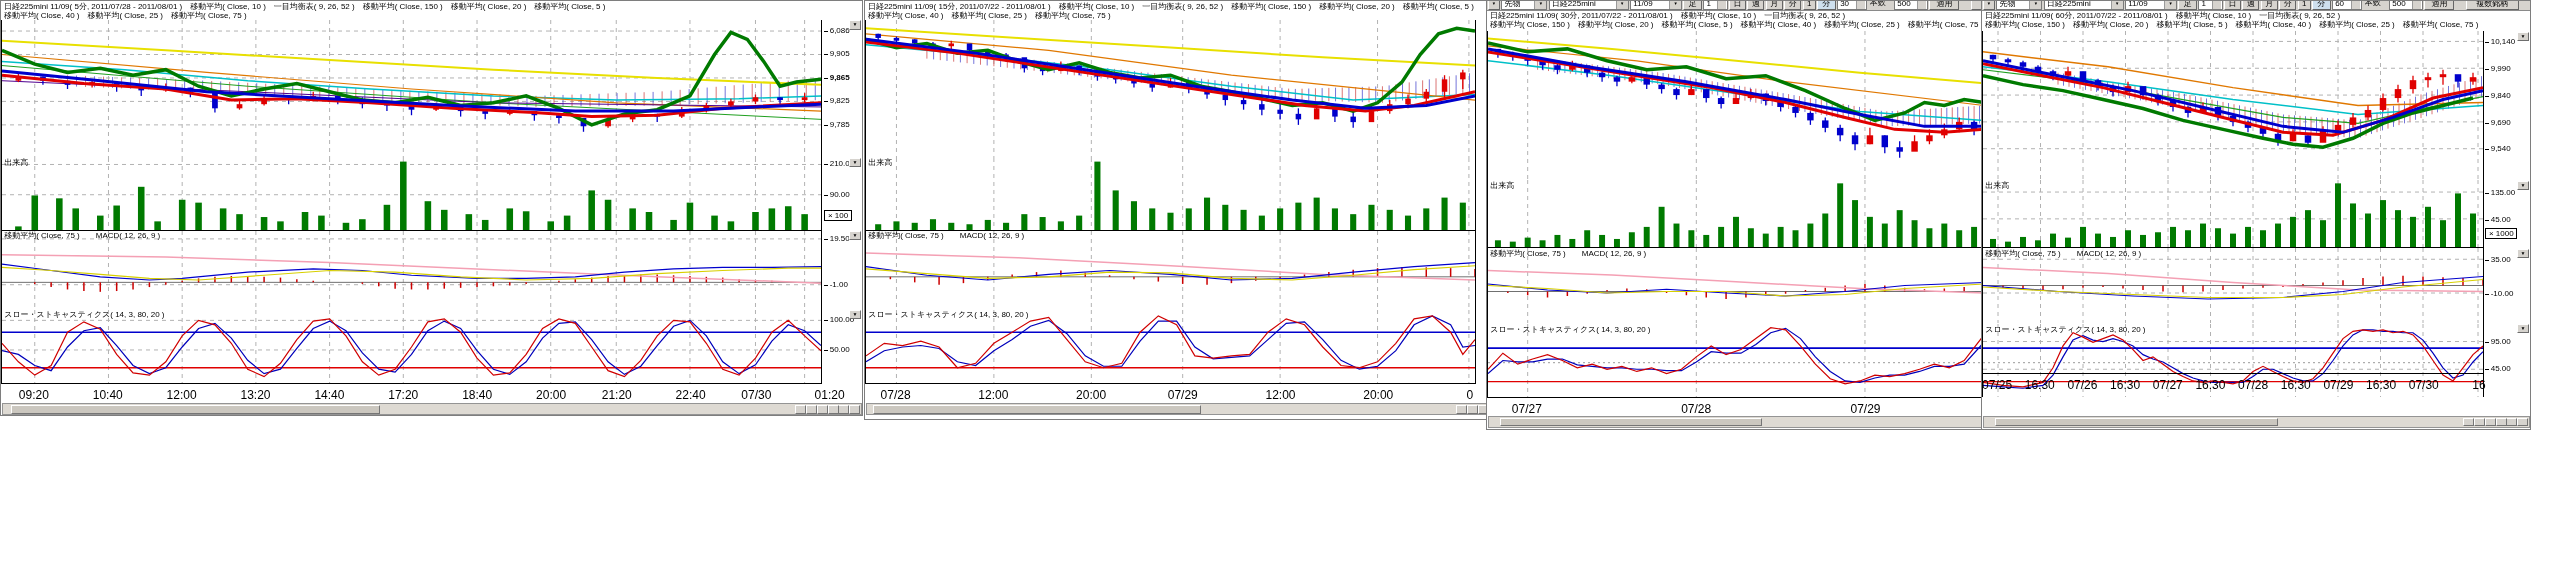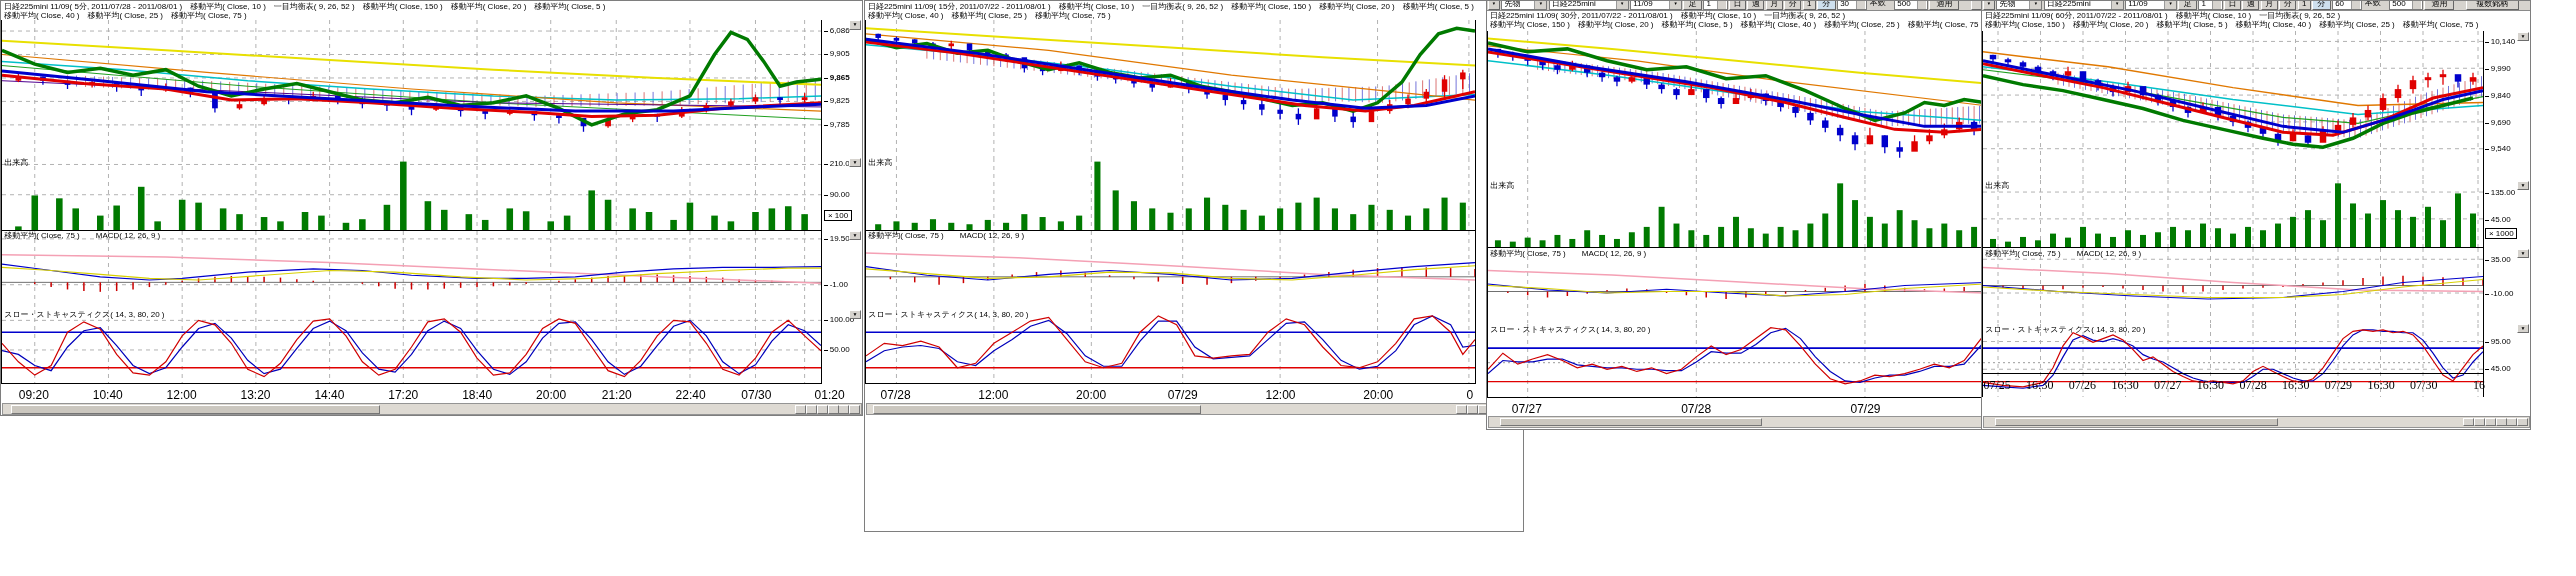--- a/index.html
+++ b/index.html
@@ -410,21 +410,21 @@
       <div class="sb" style="left: 0.7px; top: 402px; width: 860px; height: 12.2px;">
         <div class="thumb" style="left: 1%; width: 43%;"></div>
         <div class="sbtn" style="right: 0.7px;"></div>
         <div class="sbtn" style="right: 11.5px;"></div>
         <div class="sbtn" style="right: 22px;"></div>
         <div class="sbtn" style="right: 33px;"></div>
         <div class="sbtn" style="right: 44px;"></div>
         <div class="sbtn" style="right: 55px;"></div>
       </div>
     </div>
-    <div class="win" style="left: 864px; top: 0px; width: 660px; height: 532px; z-index: 2;">
+    <div class="win" style="left: 864px; top: 0px; width: 660px; height: 420px; z-index: 2;">
       <div class="hdr" style="top: 0.7px;">日経225mini 11/09( 15分, 2011/07/22 - 2011/08/01 )　移動平均( Close, 10 )　一目均衡表( 9, 26, 52 )　移動平均( Close, 150 )　移動平均( Close, 20 )　移動平均( Close, 5 )</div>
       <div class="hdr" style="top: 10px;">移動平均( Close, 40 )　移動平均( Close, 25 )　移動平均( Close, 75 )</div>
       <div class="plot" style="left: 0px; top: 18.6px; width: 611px; height: 364px;">
         <div class="sec" style="top: 0px; height: 138px;">
           <svg viewBox="0 0 1000 1000" preserveAspectRatio="none">
             <polyline points="50,0 50,1000" fill="none" stroke="#b2b2b2" stroke-width="1" vector-effect="non-scaling-stroke" stroke-dasharray="4 4"></polyline>
             <polyline points="210,0 210,1000" fill="none" stroke="#b2b2b2" stroke-width="1" vector-effect="non-scaling-stroke" stroke-dasharray="4 4"></polyline>
             <polyline points="370,0 370,1000" fill="none" stroke="#b2b2b2" stroke-width="1" vector-effect="non-scaling-stroke" stroke-dasharray="4 4"></polyline>
             <polyline points="520,0 520,1000" fill="none" stroke="#b2b2b2" stroke-width="1" vector-effect="non-scaling-stroke" stroke-dasharray="4 4"></polyline>
             <polyline points="680,0 680,1000" fill="none" stroke="#b2b2b2" stroke-width="1" vector-effect="non-scaling-stroke" stroke-dasharray="4 4"></polyline>
@@ -1379,21 +1379,21 @@
       <div class="ylab" style="left: 503px; top: 188px;">135.00</div>
       <div class="ylab" style="left: 503px; top: 215px;">45.00</div>
       <div class="multbox" style="left: 503px; top: 227px;">× 1000</div>
       <div class="secbtn" style="left: 535px; top: 180px;">▼</div>
       <div class="ylab" style="left: 503px; top: 255px;">35.00</div>
       <div class="ylab" style="left: 503px; top: 289px;">-10.00</div>
       <div class="secbtn" style="left: 535px; top: 248px;">▼</div>
       <div class="ylab" style="left: 503px; top: 337px;">95.00</div>
       <div class="ylab" style="left: 503px; top: 364px;">45.00</div>
       <div class="secbtn" style="left: 535px; top: 323px;">▼</div>
-      <div class="taxis" style="left: 0px; top: 372px; width: 502px; height: 31px; font-family: Liberation Serif, serif;">
+      <div class="taxis" style="left: 0px; top: 372px; width: 502px; height: 31px;">
         <span style="left: 3%;">07/25</span>
         <span style="left: 11.5%;">16:30</span>
         <span style="left: 20%;">07/26</span>
         <span style="left: 28.5%;">16:30</span>
         <span style="left: 37%;">07/27</span>
         <span style="left: 45.5%;">16:30</span>
         <span style="left: 54%;">07/28</span>
         <span style="left: 62.5%;">16:30</span>
         <span style="left: 71%;">07/29</span>
         <span style="left: 79.5%;">16:30</span>

